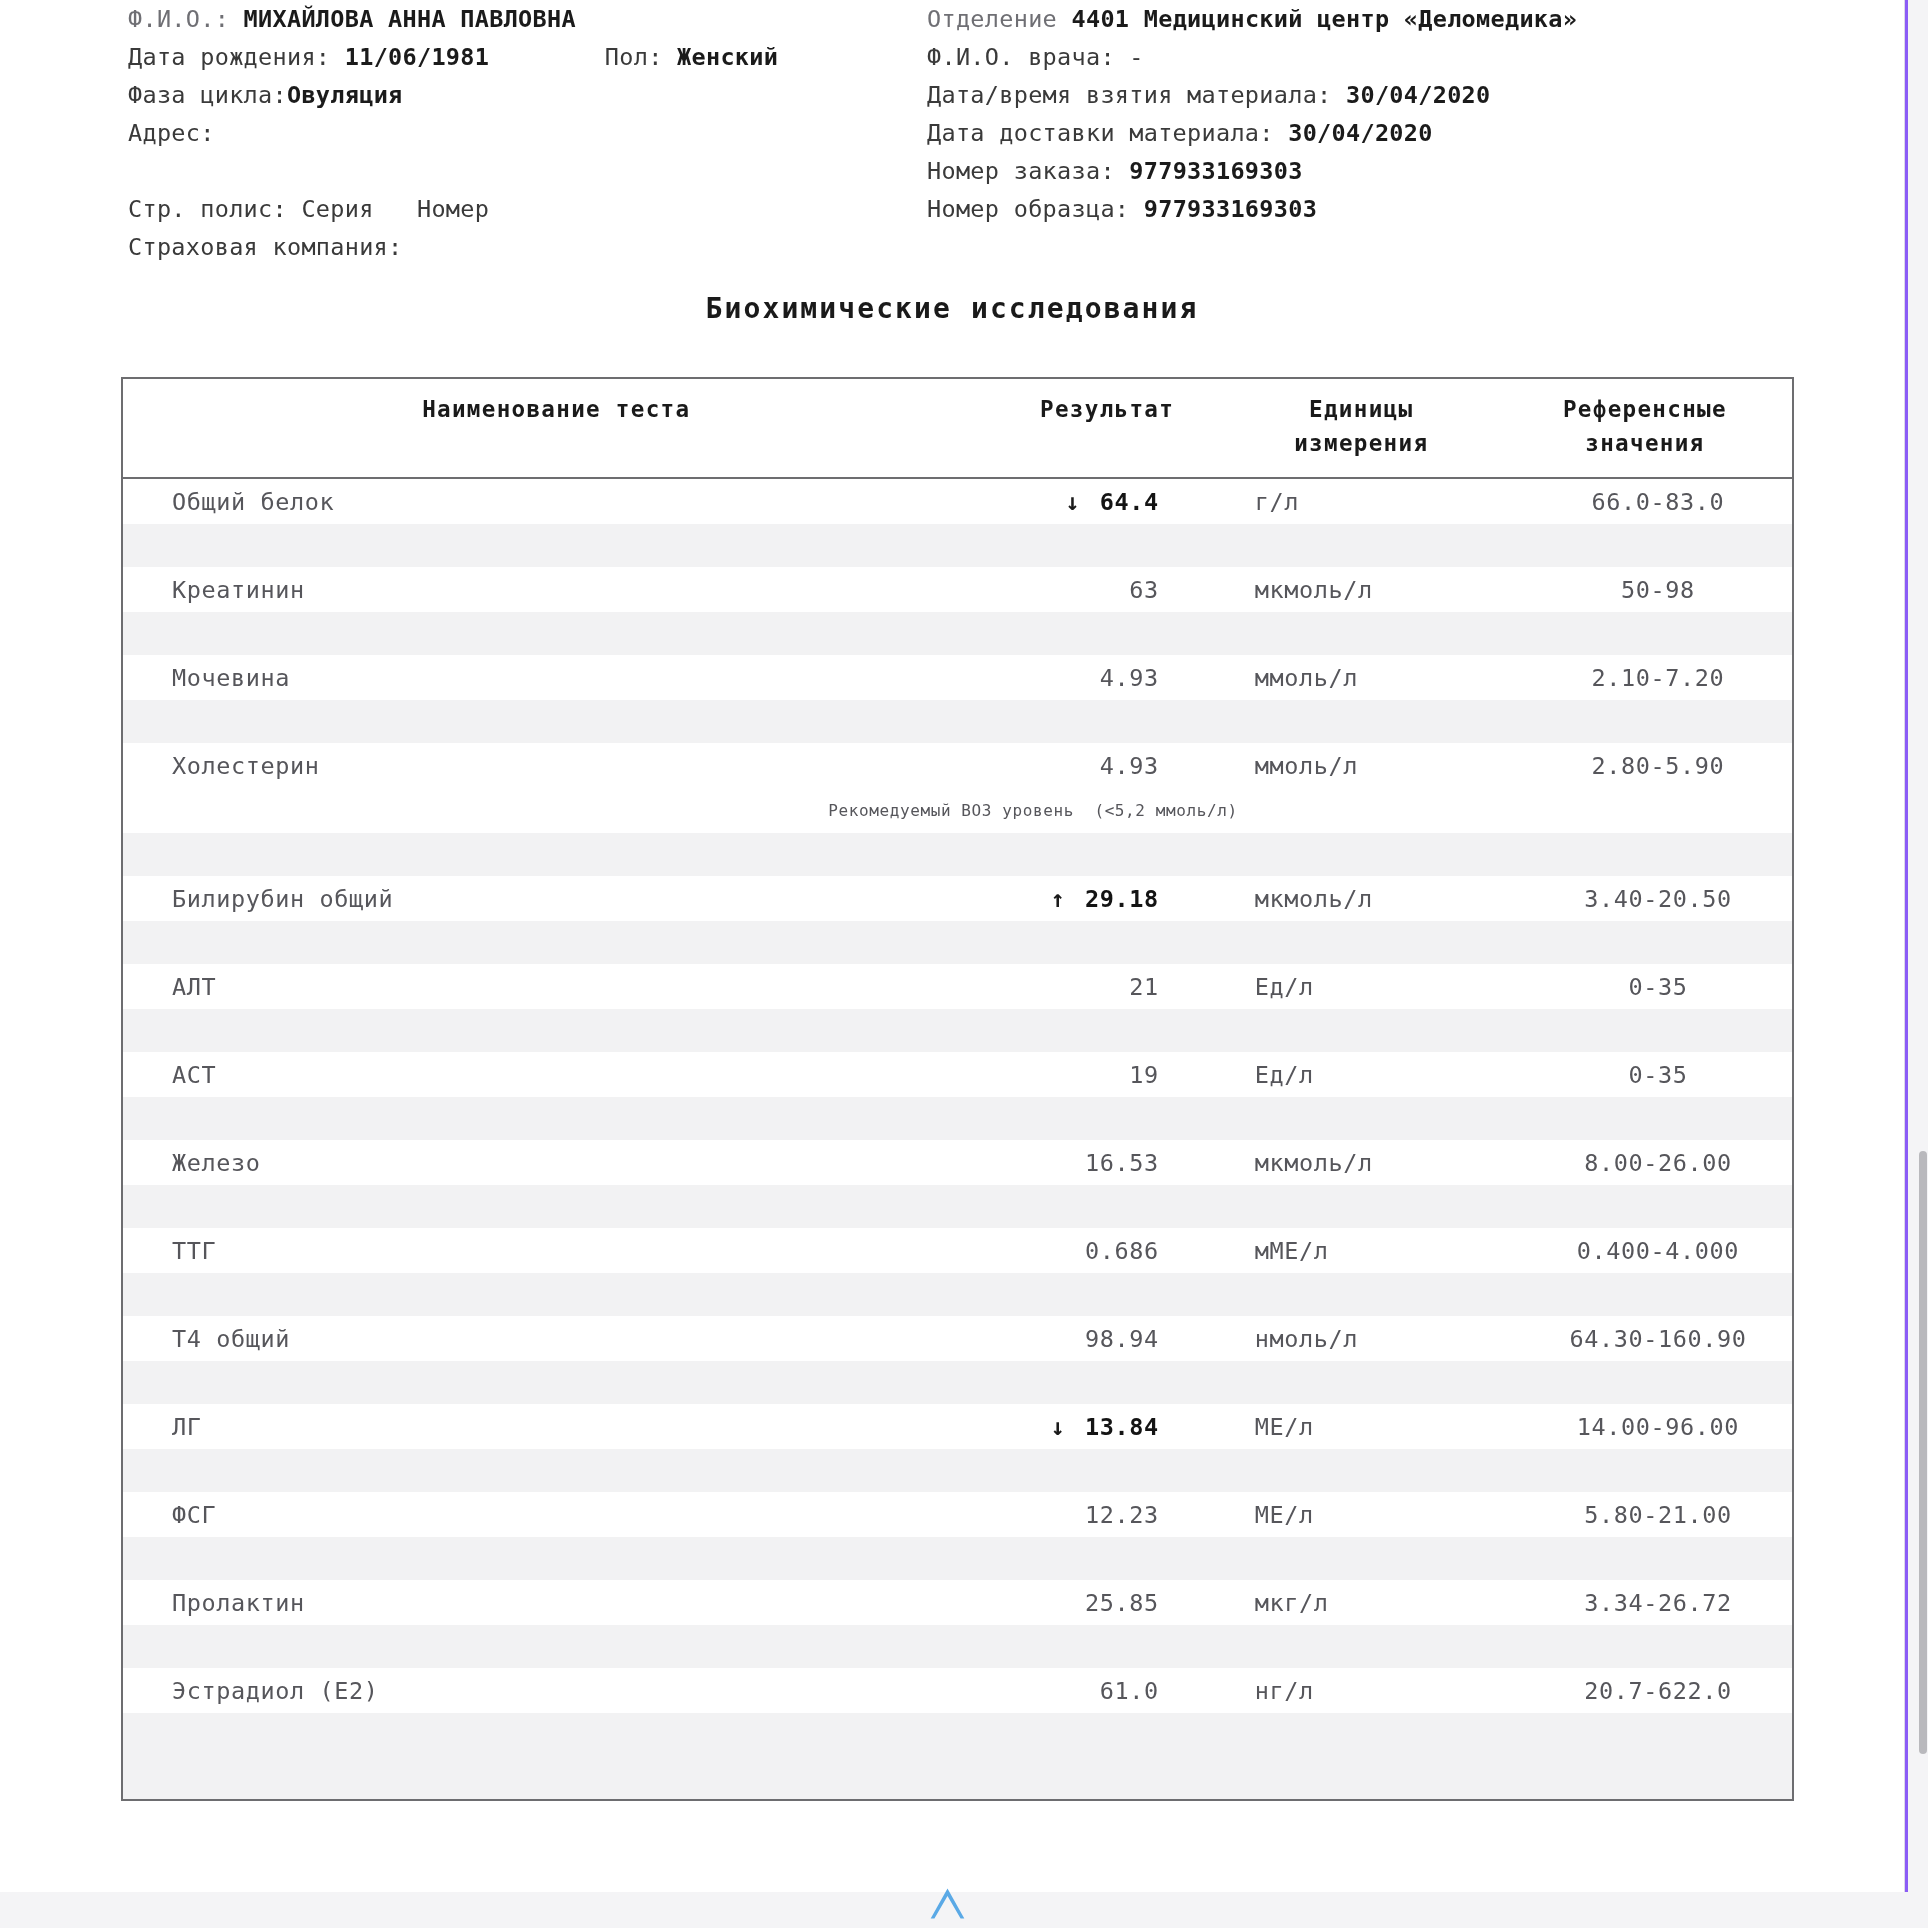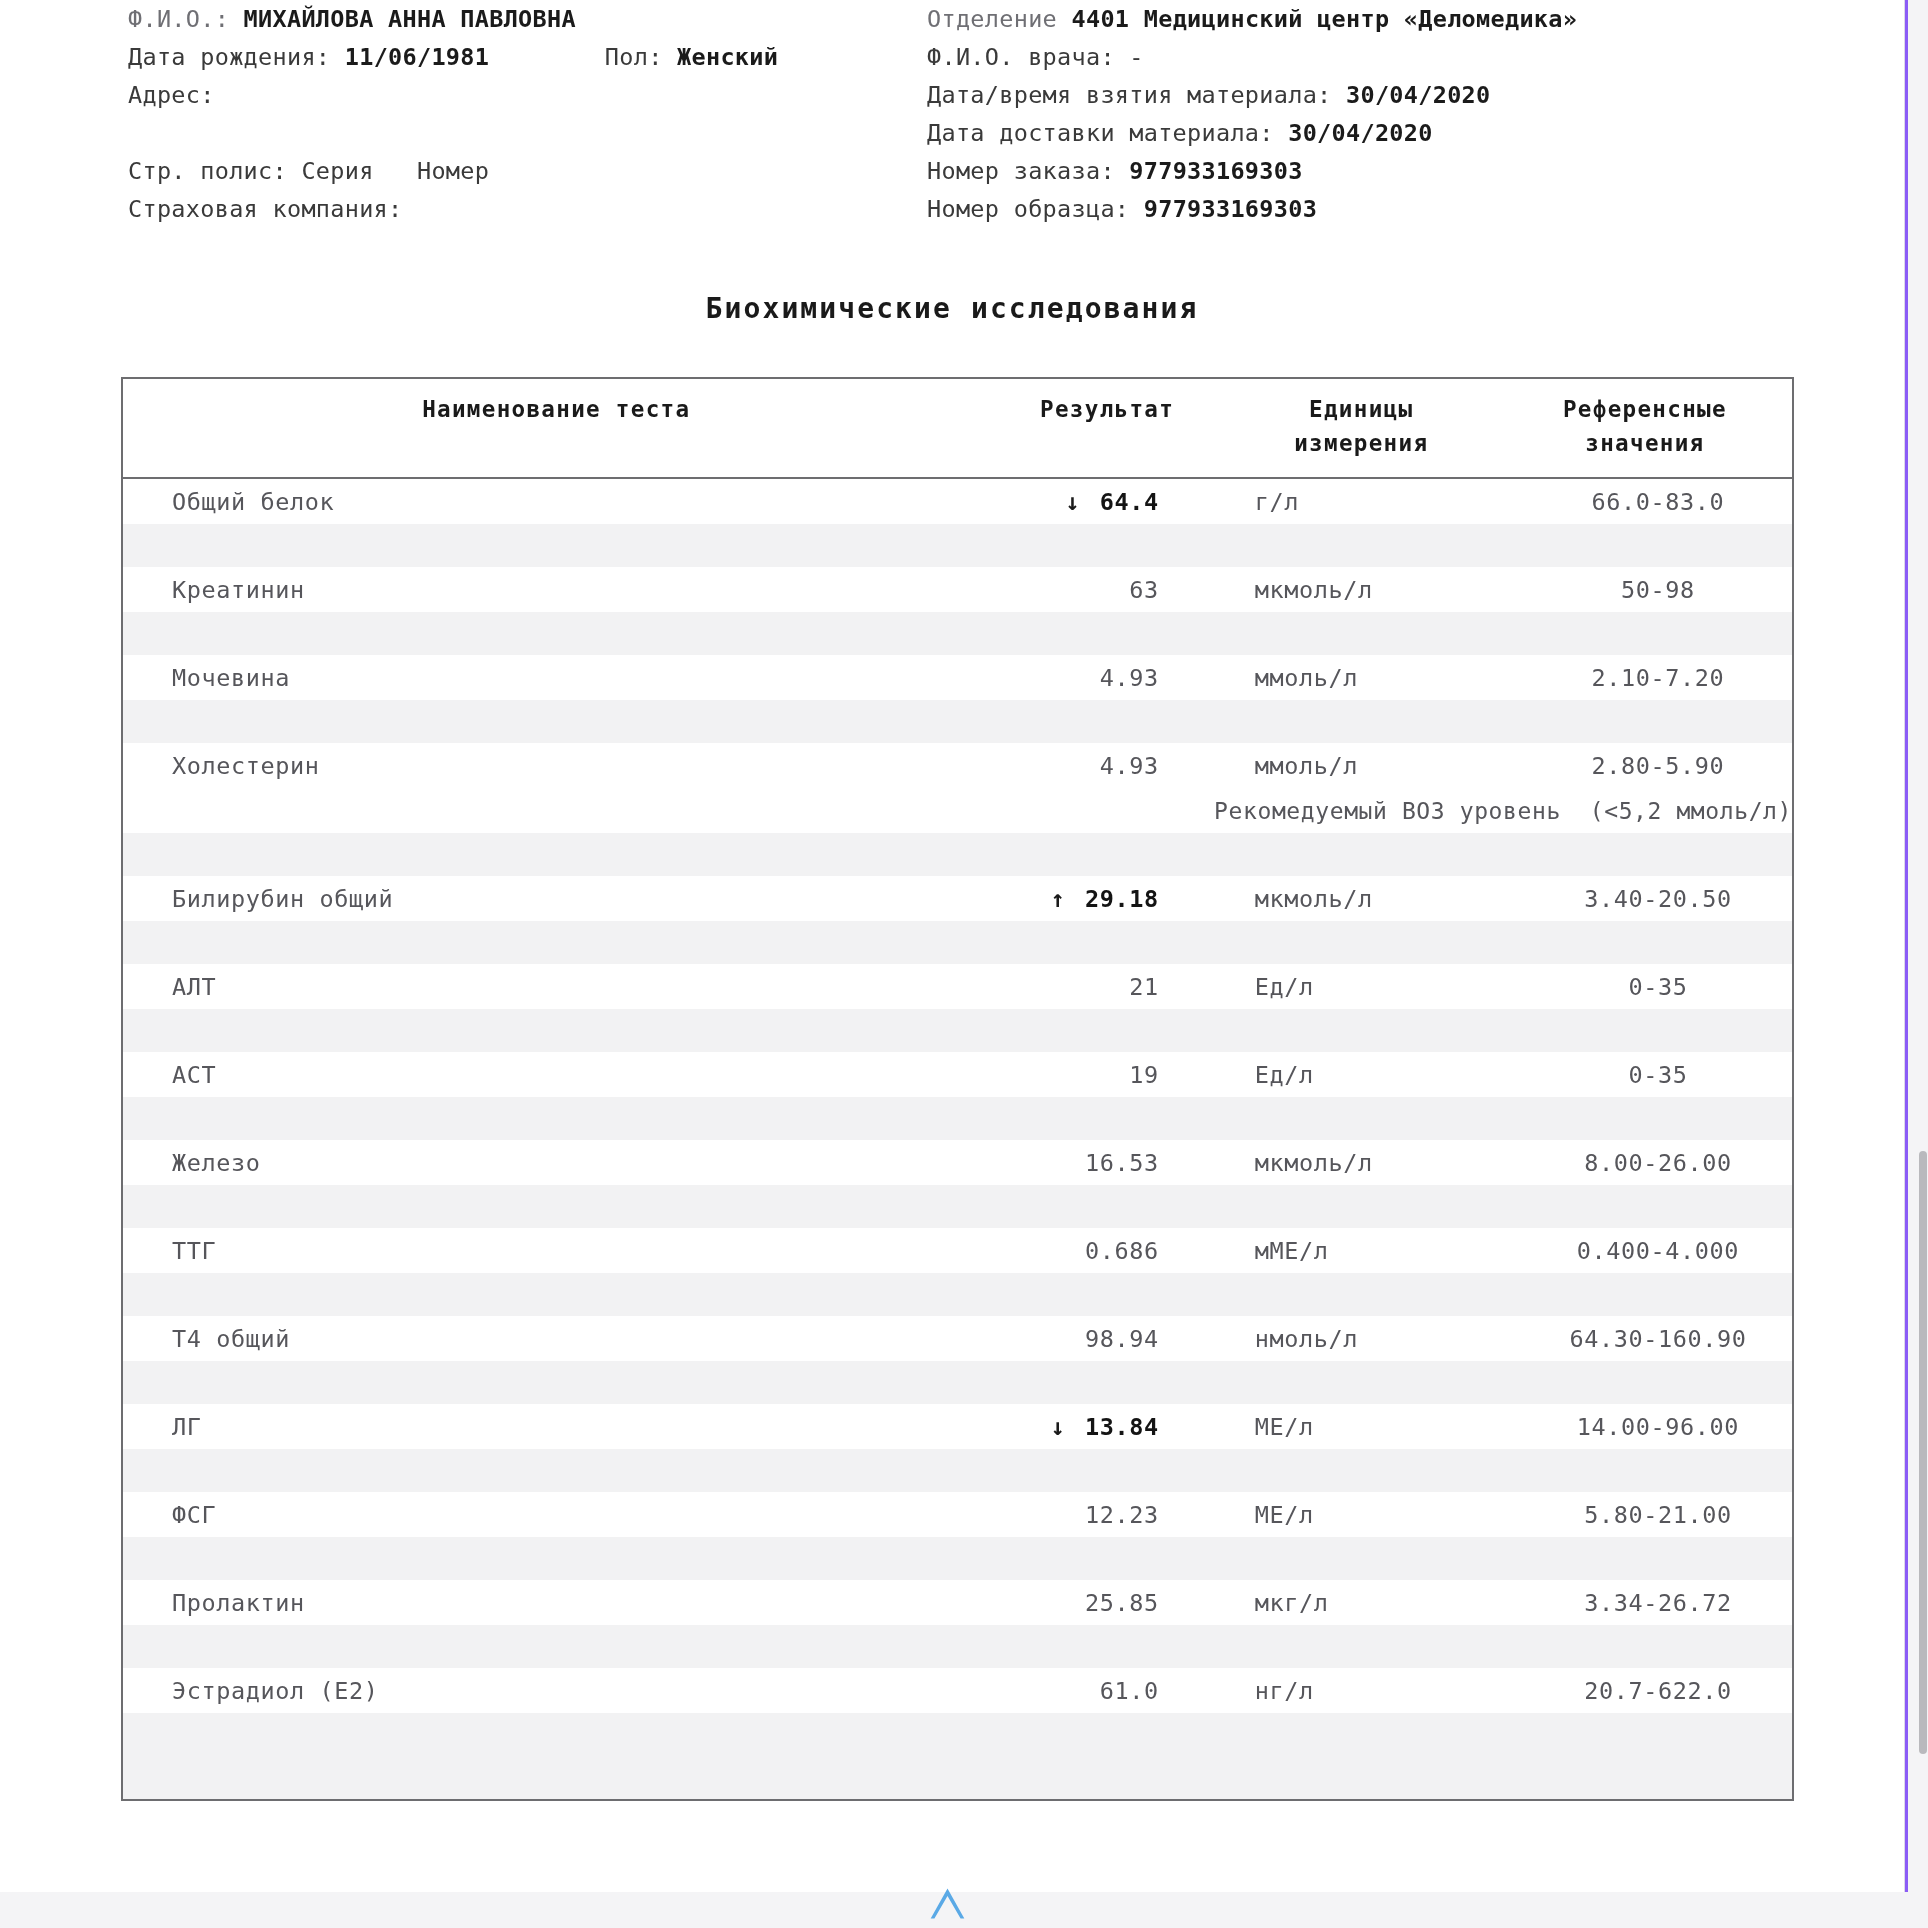--- a/index.html
+++ b/index.html
@@ -152,22 +152,22 @@
     text-align: center;
     color: #1b1b1b;
     font-weight: bold;
   }
   .val-bold {
     font-weight: bold;
     color: #141414;
   }
   tr.note td {
     padding-left: 151px;
-    text-align: right;
-    font-size: 23px;
+    text-align: center;
+    font-size: 16px;
     color: #56565b;
     height: 45px;
     white-space: pre;
   }
   
   #right-edge {
     position: absolute;
     right: 0;
     top: 0;
     width: 24.5px;
@@ -206,20 +206,21 @@
 
 <div id="page">
 
   <div id="sheet">
 
     <div class="hdr">
 
       <div class="col-l">
         <div class="line clipped"><span>Ф.И.О.:</span> <b>МИХАЙЛОВА АННА ПАВЛОВНА</b></div>
         <div class="line"><span>Дата рождения:</span> <b>11/06/1981</b>&nbsp;&nbsp;&nbsp;&nbsp;&nbsp;&nbsp;&nbsp;&nbsp;<span>Пол:</span> <b>Женский</b></div>
+        <div class="line"><span>Фаза цикла:</span><b>Овуляция</b></div>
         <div class="line"><span>Адрес:</span></div>
         <div class="line gap"></div>
         <div class="line pol-row"><span class="seg">Стр. полис: Серия   Номер</span></div>
         <div class="line"><span>Страховая компания:</span></div>
       </div>
 
       <div class="col-r">
         <div class="line clipped"><span>Отделение</span> <b>4401 Медицинский центр «Деломедика»</b></div>
         <div class="line"><span>Ф.И.О. врача:</span> <span>-</span></div>
         <div class="line"><span>Дата/время взятия материала:</span> <b>30/04/2020</b></div>

